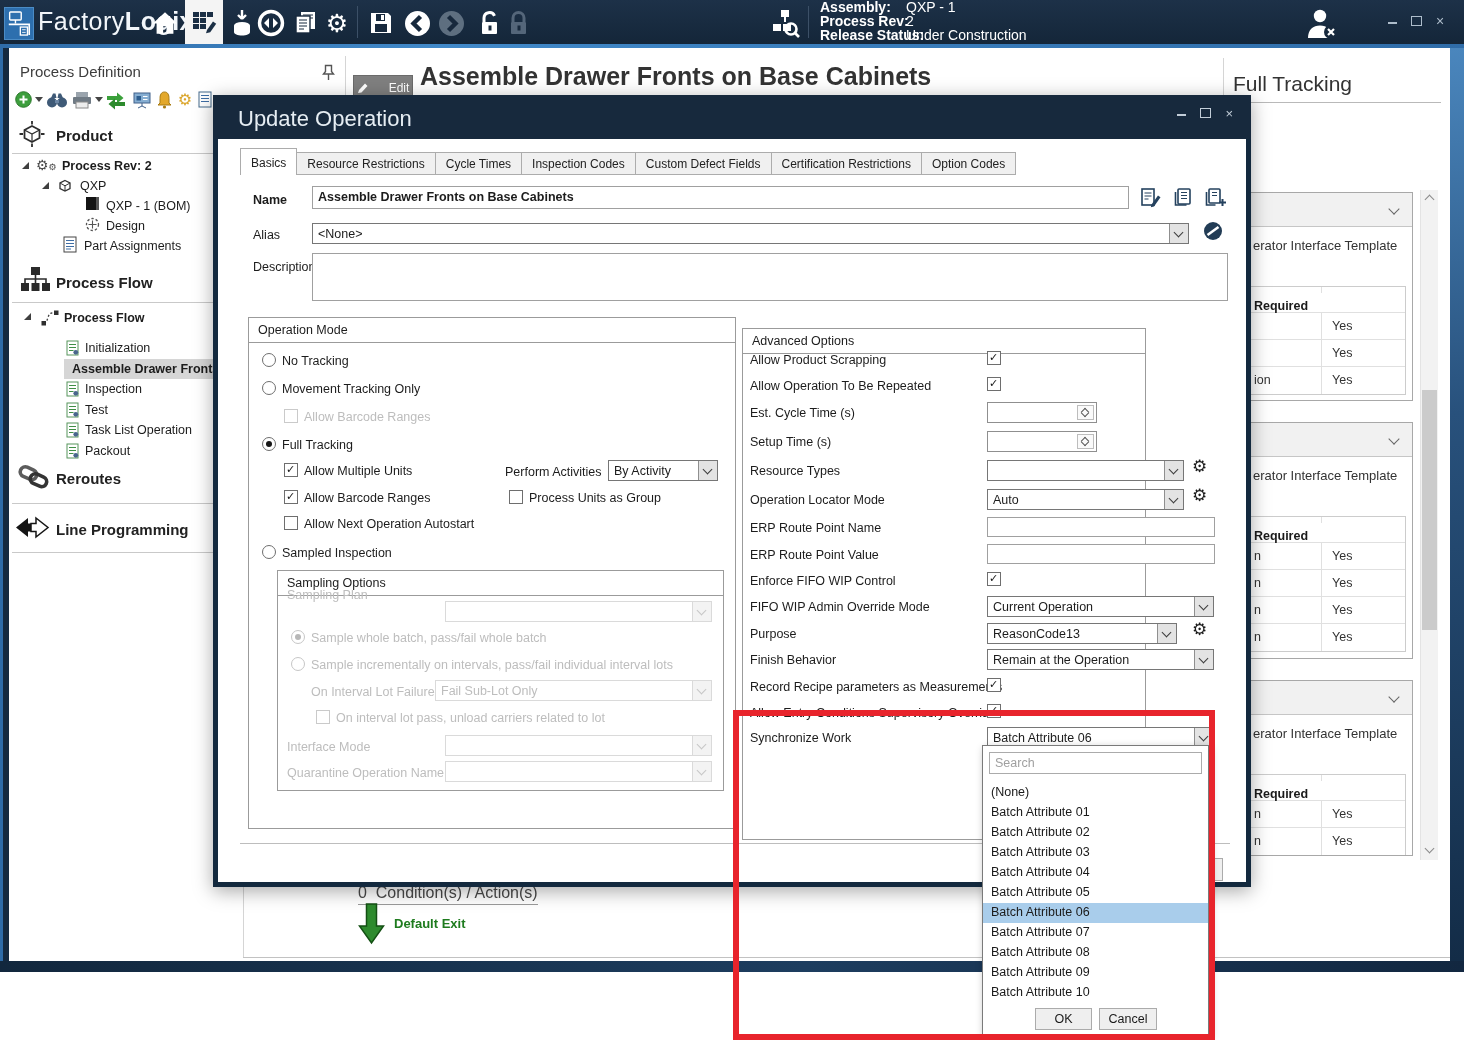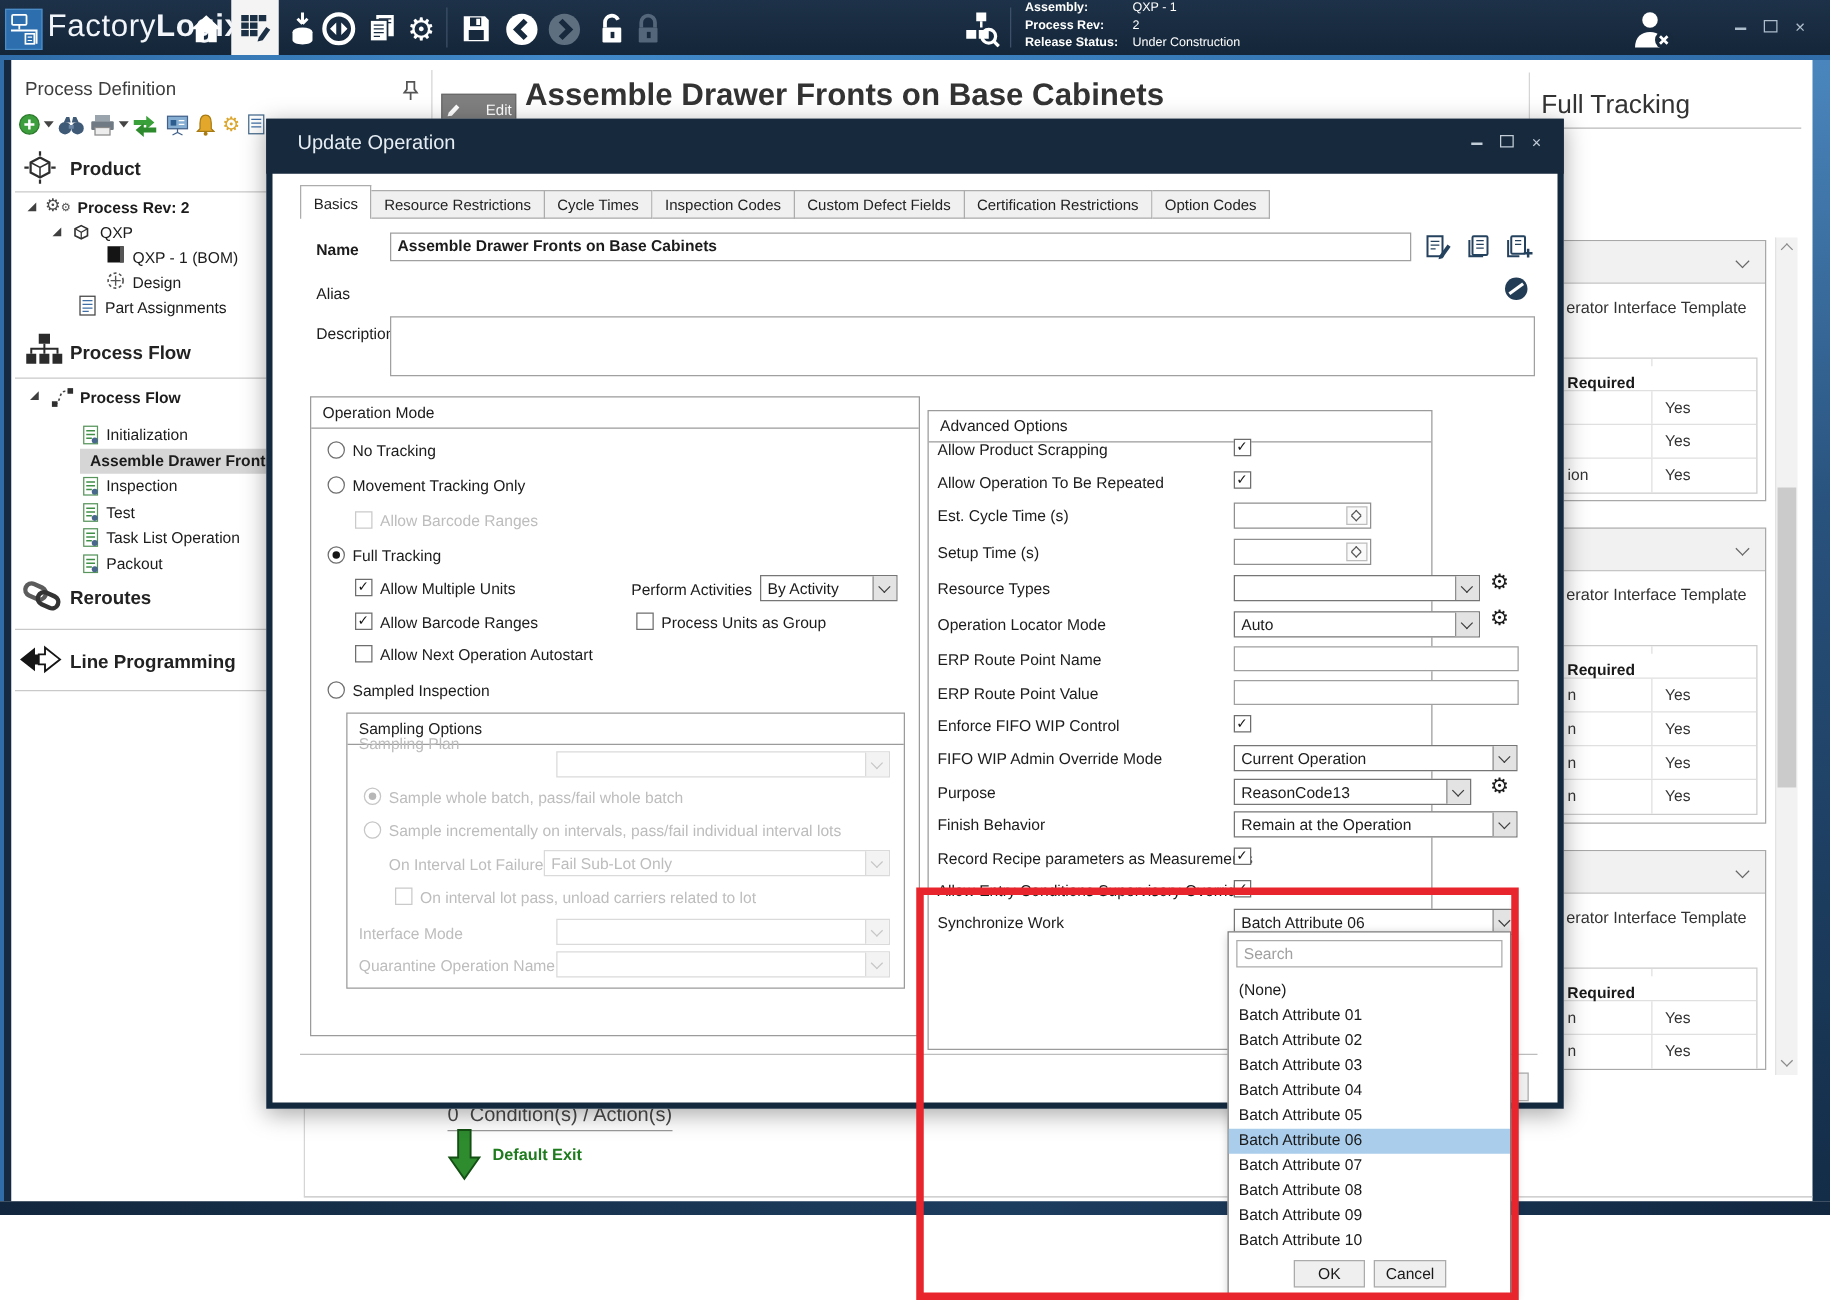--- a/index.html
+++ b/index.html
@@ -8,21 +8,21 @@
   
   .topbar{position:absolute;left:0;top:0;width:1464px;height:44px;background:linear-gradient(#1d3148,#142639);}
   .accent{position:absolute;left:0;top:44px;width:1464px;height:4px;background:linear-gradient(90deg,#2f6ca8,#4189c9 30%,#2f6ca8);}
   .brand{position:absolute;left:38px;top:7px;font-size:25px;color:#f2f6fa;letter-spacing:.5px;}
   .brand b{font-weight:700;}
   .brand sup{font-size:8px;color:#9fb2c4;}
   .tbi{position:absolute;top:8px;width:30px;height:30px;display:flex;align-items:center;justify-content:center;}
   .tbi-active{position:absolute;top:0;width:38px;height:44px;background:#f4f4f4;display:flex;align-items:center;justify-content:center;}
   .tb-gear{font-size:25px;color:#fff;line-height:1;font-family:"DejaVu Sans",sans-serif;}
   .tb-div{position:absolute;top:6px;width:1px;height:32px;background:#3c5067;}
-  .asm{position:absolute;top:2px;font-size:10px;color:#fff;line-height:14px;white-space:nowrap;}
+  .asm{position:absolute;top:2px;font-size:14px;color:#fff;line-height:14px;white-space:nowrap;}
   .asm .al{font-weight:700;display:inline-block;width:86px;}
   .winbtn{position:absolute;top:12px;color:#aebdcb;font-size:14px;width:20px;text-align:center;line-height:18px;}
   .maxsq{display:inline-block;width:9px;height:8px;border:1.4px solid #aebdcb;}
   .minbar{display:inline-block;width:9px;height:2px;background:#aebdcb;margin-bottom:2px;}
   
   .lborder{position:absolute;left:0;top:48px;width:9px;height:913px;background:linear-gradient(90deg,#2f6ca8 0 3px,#152a40 3px);}
   .rborder{position:absolute;left:1450px;top:48px;width:14px;height:913px;background:linear-gradient(180deg,#4a86bd,#28517c 40%,#132c47);}
   .bborder{position:absolute;left:0;top:961px;width:1464px;height:11px;background:linear-gradient(90deg,#12273d,#1d3d5f 55%,#122740);}
   
   .sb-title{position:absolute;left:20px;top:63px;font-size:15px;color:#3d3d3d;}
@@ -55,21 +55,21 @@
   .phead .pr{font-weight:700;color:#1a1a1a;}
   .phead{height:26px;flex-direction:column;}
   .sbar{position:absolute;left:1420px;top:190px;width:17px;height:670px;background:#f2f2f2;border-left:1px solid #e3e3e3;}
   .sthumb{position:absolute;left:1px;width:15px;background:#cbcbcb;}
   .schev{position:absolute;left:5px;width:6px;height:6px;border-right:1.5px solid #8a8a8a;border-bottom:1.5px solid #8a8a8a;}
   .cond{position:absolute;left:358px;top:884px;font-size:16px;color:#4a4a4a;border-bottom:1px solid #9a9a9a;padding-bottom:2px;}
   .dexit{position:absolute;left:394px;top:916px;font-size:13px;font-weight:700;color:#1e7b1e;}
   
   .dialog{position:absolute;left:213px;top:95px;width:1038px;height:792px;background:#fff;border:5px solid #13293e;box-sizing:border-box;z-index:10;box-shadow:0 4px 18px rgba(0,0,0,.35);}
   .dlg-title{position:absolute;left:-5px;top:-5px;width:1038px;height:44px;background:#17293d;box-sizing:border-box;}
-  .dlg-title .t{position:absolute;left:25px;top:11px;font-size:16px;color:#e6edf3;}
+  .dlg-title .t{position:absolute;left:25px;top:11px;font-size:22px;color:#e6edf3;}
   .dlg-ctl{position:absolute;right:18px;top:11px;display:flex;gap:14px;color:#c2cdd8;font-size:13px;} 
   .tabs{position:absolute;left:22px;top:48px;display:flex;align-items:flex-end;}
   .tab{height:23px;background:#f0f0f0;border:1px solid #acacac;border-left:none;font-size:12px;color:#222;
        padding:4px 10px 0;box-sizing:border-box;white-space:nowrap;}
   .tab:first-child{border-left:1px solid #acacac;}
   .tab.active{height:27px;background:#fff;border-bottom:none;padding-top:7px;font-weight:400;position:relative;z-index:2;border-left:1px solid #acacac;}
   .dlbl{position:absolute;font-size:12.5px;color:#1c1c1c;white-space:nowrap;}
   .dlbl.b{font-weight:700;}
   .dlbl.dis{color:#bdbdbd;}
   .tinput{position:absolute;border:1px solid #a0a0a0;background:#fff;box-sizing:border-box;font-size:12.5px;color:#1c1c1c;padding:3px 5px;white-space:nowrap;overflow:hidden;}
@@ -584,20 +584,26 @@
     <span style="position:absolute;left:986px;top:87px;">
       <svg width="23" height="21">
           <rect x="5" y="2" width="11" height="14" rx="1" fill="none" stroke="#24415e" stroke-width="1.6"></rect>
           <path d="M8 5.5h5M8 8.5h5" stroke="#24415e"></path>
           <path d="M2.5 5v13h9" stroke="#24415e" stroke-width="1.6" fill="none"></path>
           <path d="M15 15.5h7M18.5 12v7" stroke="#24415e" stroke-width="2"></path>
         </svg>
     </span>
 
     <div class="dlbl" style="left:35px;top:128px;">Alias</div>
+    <div class="combo" style="left:94px;top:123px;width:877px;">
+      <span class="ctext">&lt;None&gt;</span>
+        <span class="cbtn">
+          <i class="chev"></i>
+        </span>
+    </div>
     <span style="position:absolute;left:985px;top:121px;">
       <svg width="20" height="20">
           <circle cx="10" cy="10" r="9" fill="#223c55"></circle>
           <path d="M4.5 14 15.5 6" stroke="#fff" stroke-width="2.6"></path>
         </svg>
     </span>
 
     <div class="dlbl" style="left:35px;top:160px;">Description</div>
     <div class="tinput" style="left:94px;top:153px;width:916px;height:48px;"></div>
 

